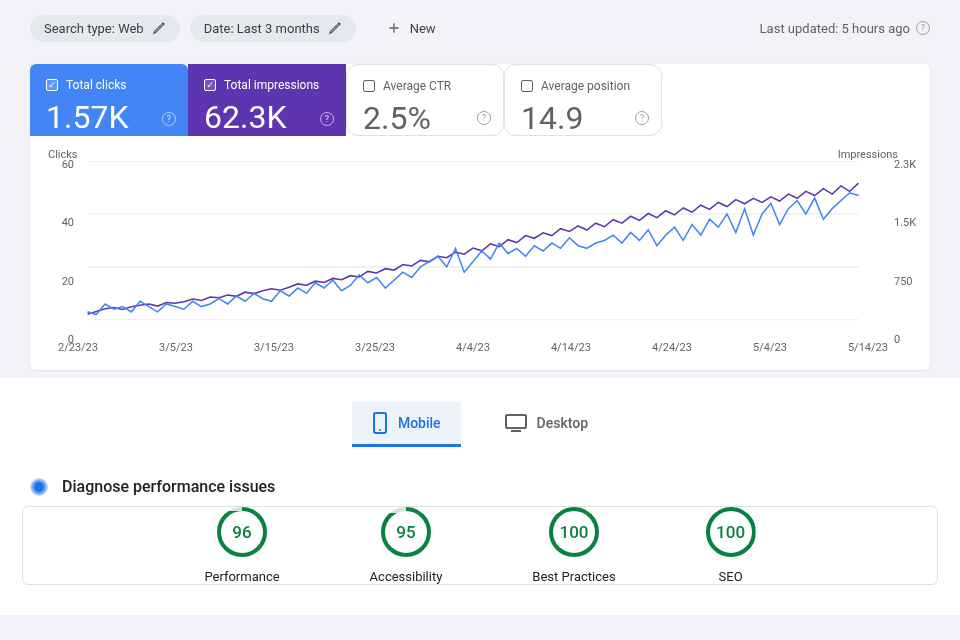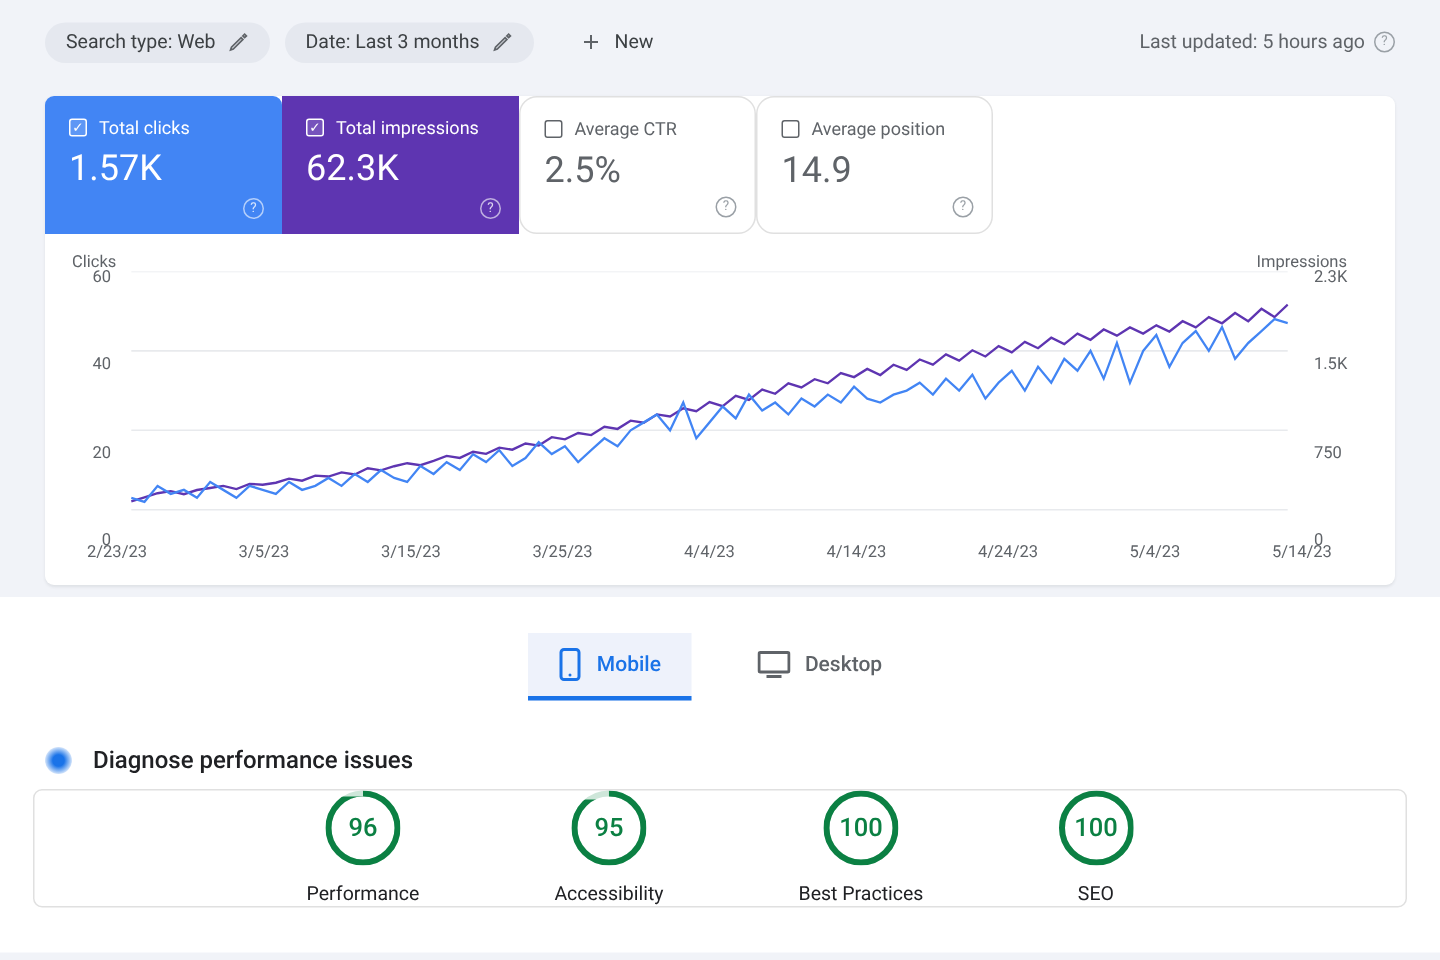--- a/index.html
+++ b/index.html
@@ -60,21 +60,21 @@
     margin: 8px 30px 0 30px;
     background: #fff;
     border-radius: 6px;
     box-shadow: 0 1px 2px rgba(60,64,67,.1);
   }
   .metric-row {
     display: flex;
   }
   .metric-card {
     width: 158px;
-    height: 92px;
+    height: 72px;
     padding: 14px 16px;
     position: relative;
     border-radius: 6px 6px 0 0;
     cursor: pointer;
   }
   .metric-card.inactive {
     border: 1px solid #e0e0e0;
     border-radius: 12px;
     background: #fff;
   }
@@ -84,21 +84,21 @@
     gap: 8px;
     font-size: 12px;
     margin-bottom: 6px;
   }
   .checkbox {
     width: 12px; height: 12px; border: 1.5px solid currentColor; border-radius: 2px;
     display: flex; align-items: center; justify-content: center; font-size: 9px;
   }
   .checkbox.checked::after { content: "✓"; }
   .metric-card .mc-value {
-    font-size: 24px;
+    font-size: 32px;
     font-weight: 400;
     margin-top: 4px;
   }
   .metric-card .mc-help {
     position: absolute;
     right: 12px;
     bottom: 10px;
   }
   .mc-clicks { background: #4285f4; color: #fff; }
   .mc-impr  { background: #5e35b1; color: #fff; border-radius: 0; }
@@ -120,21 +120,21 @@
     display: flex; justify-content: space-between;
     font-size: 11px; color: #5f6368;
     padding: 0 10px;
   }
   .y-left, .y-right {
     position: absolute; top: 22px; bottom: 24px;
     display: flex; flex-direction: column; justify-content: space-between;
     font-size: 11px; color: #5f6368;
   }
   .y-left { left: 18px; text-align: right; width: 26px; }
-  .y-right { right: 18px; text-align: left; width: 36px; }
+  .y-right { right: 0; text-align: left; width: 36px; }
   .chart-wrap { position: relative; }
 
   
   .lower-panel {
     background: #fff;
     margin-top: 8px;
     padding: 0 0 30px 0;
   }
   .platform-tabs {
     display: flex; justify-content: center; gap: 24px;

